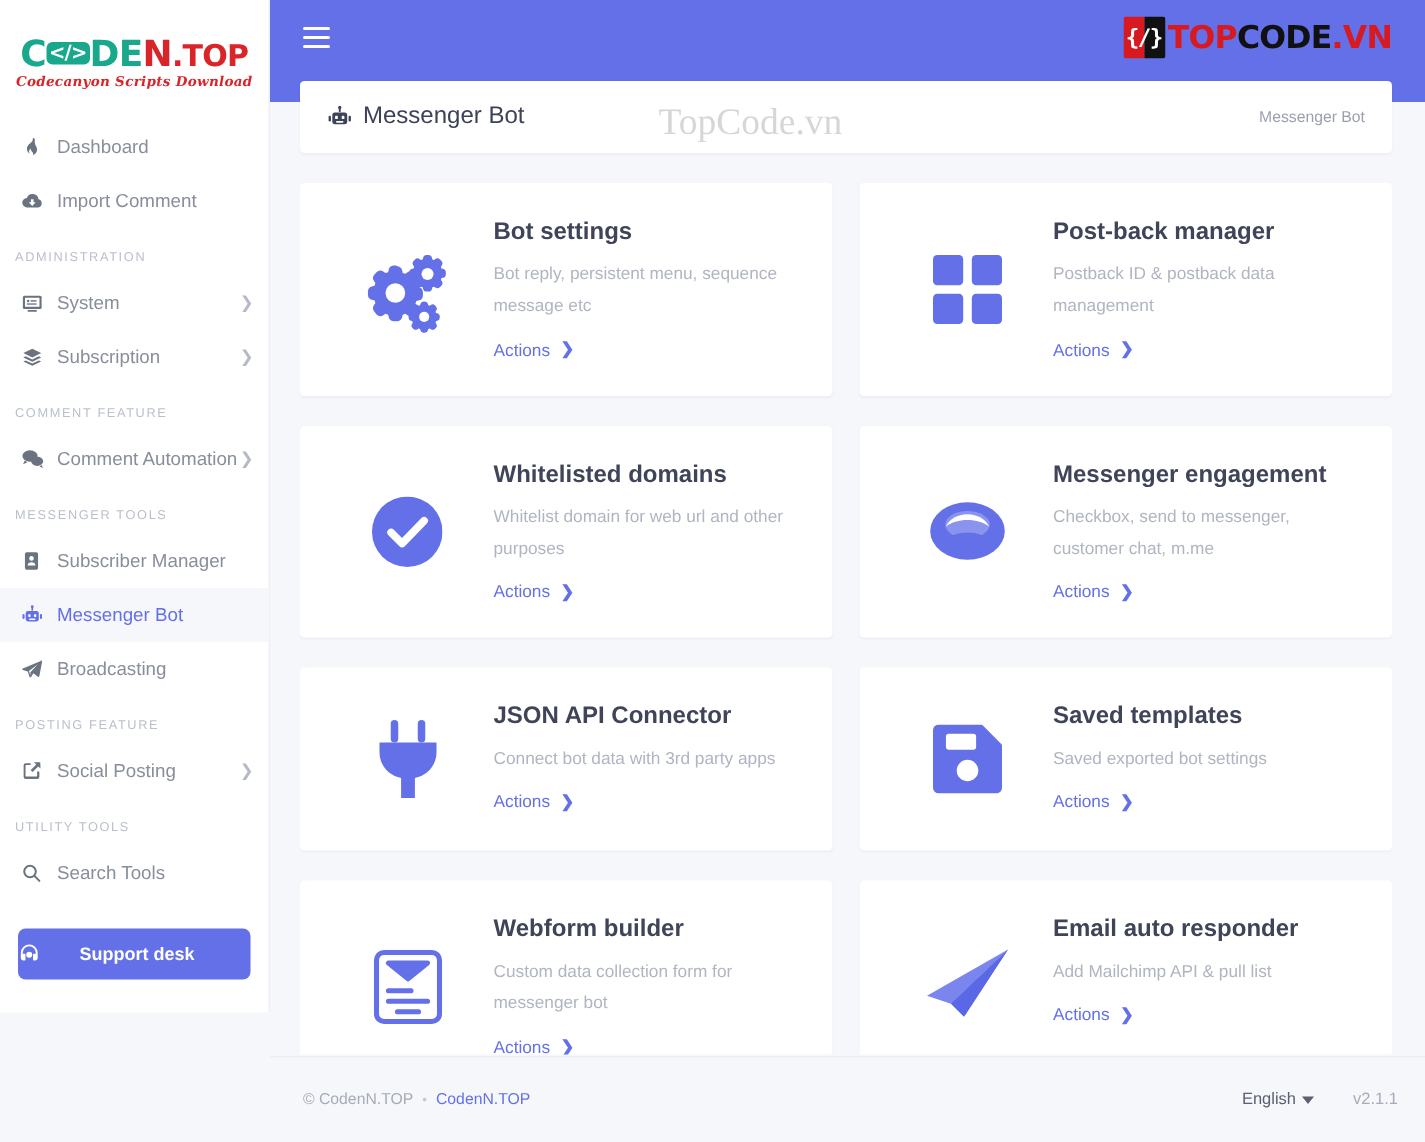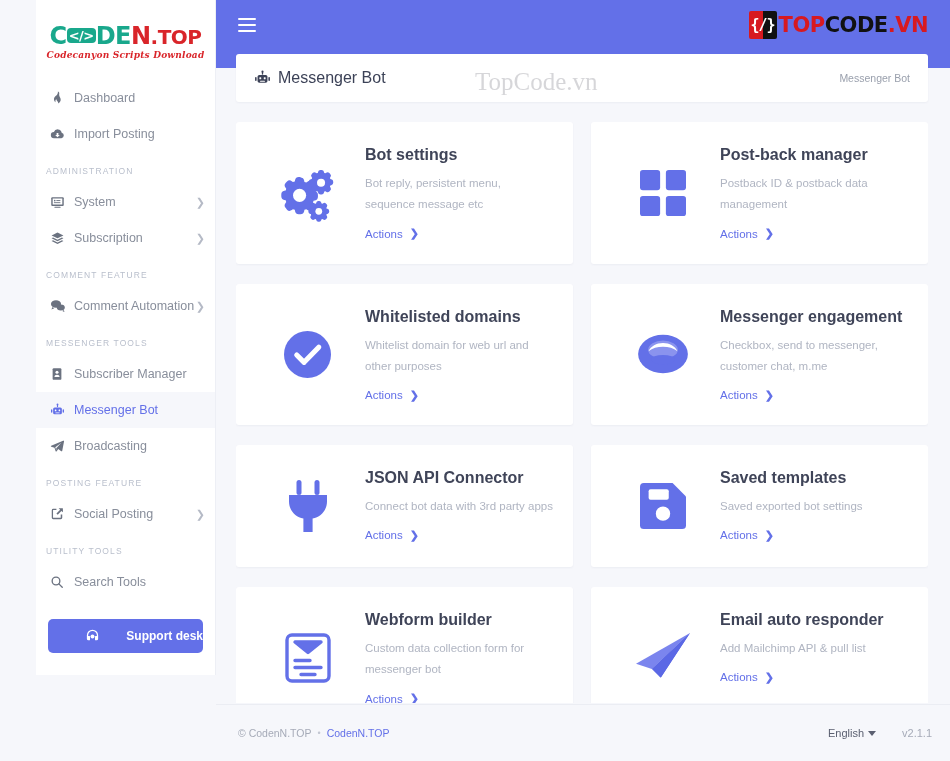--- a/index.html
+++ b/index.html
@@ -23,21 +23,20 @@
   #sidebar {
     width: 180px;
     height: 675px;
     background: #ffffff;
     border-right: 1px solid #edeff5;
     display: flex;
     flex-direction: column;
     flex: 0 0 180px;
     position: relative;
     z-index: 5;
-    margin-left: 36px;
   }
 
   .brand {
     height: 72px;
     display: flex;
     align-items: center;
     justify-content: center;
     flex-direction: column;
     padding-top: 12px;
   }
@@ -120,21 +119,21 @@
   .support-wrap { padding: 10px 12px 22px 12px; }
   .support-btn {
     background: #6370e8;
     color: #ffffff;
     border: none;
     border-radius: 5px;
     height: 34px;
     width: 100%;
     display: flex;
     align-items: center;
-    justify-content: flex-end;
+    justify-content: flex-start;
     gap: 26px;
     font-size: 12px;
     font-weight: bold;
     cursor: pointer;
     font-family: "Liberation Sans", sans-serif;
   }
   .support-btn .sd-icon { display: flex; align-items: center; }
 
   
   #main {
@@ -365,21 +364,21 @@
             </svg>
           </span>
           <span class="ni-label">Dashboard</span>
         </div>
         <div class="nav-item">
           <span class="ni-icon">
             <svg width="15" height="15" viewBox="0 0 24 24" fill="currentColor">
               <path d="M18.7 9.2A6.5 6.5 0 0 0 6.2 8 5 5 0 0 0 6.5 18h11.8a4.5 4.5 0 0 0 .4-8.8zM12 16.5 8.3 12.6h2.3V9.4h2.8v3.2h2.3L12 16.5z"></path>
             </svg>
           </span>
-          <span class="ni-label">Import Posting</span>
+          <span class="ni-label">Import Comment</span>
         </div>
         <div class="nav-section">ADMINISTRATION</div>
         <div class="nav-item">
           <span class="ni-icon">
             <svg width="15" height="15" viewBox="0 0 24 24" fill="currentColor">
               <rect x="2" y="3.5" width="20" height="14" rx="1.6"></rect>
               <rect x="4.3" y="5.6" width="15.4" height="9.6" fill="#ffffff"></rect>
               <circle cx="7.6" cy="9" r="1.3"></circle>
               <rect x="10.2" y="8.2" width="6.4" height="1.5"></rect>
               <rect x="6.3" y="11.6" width="10.3" height="1.4"></rect>

